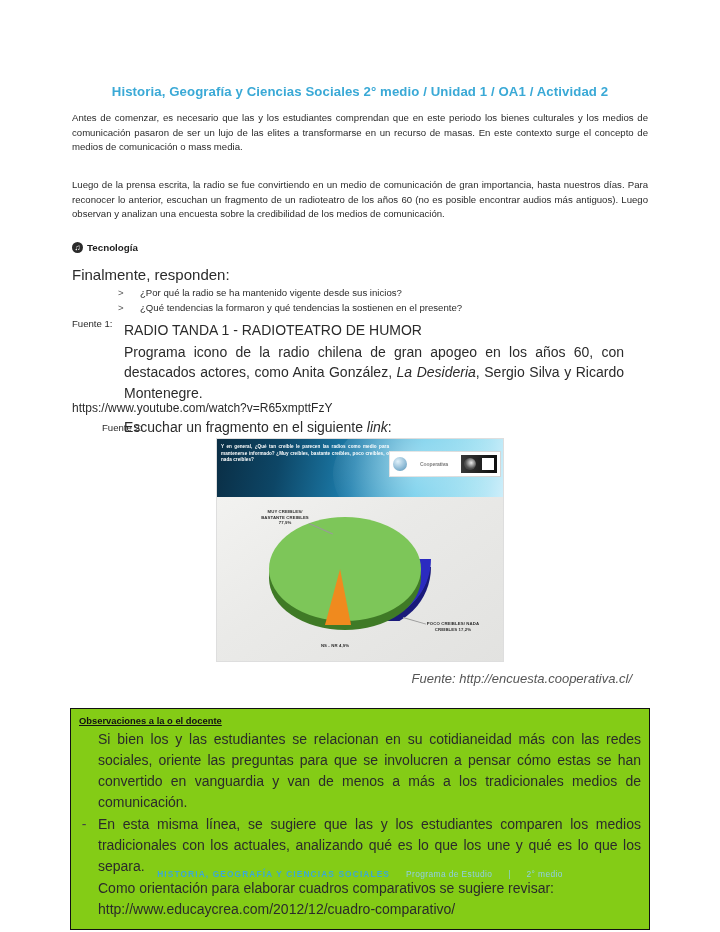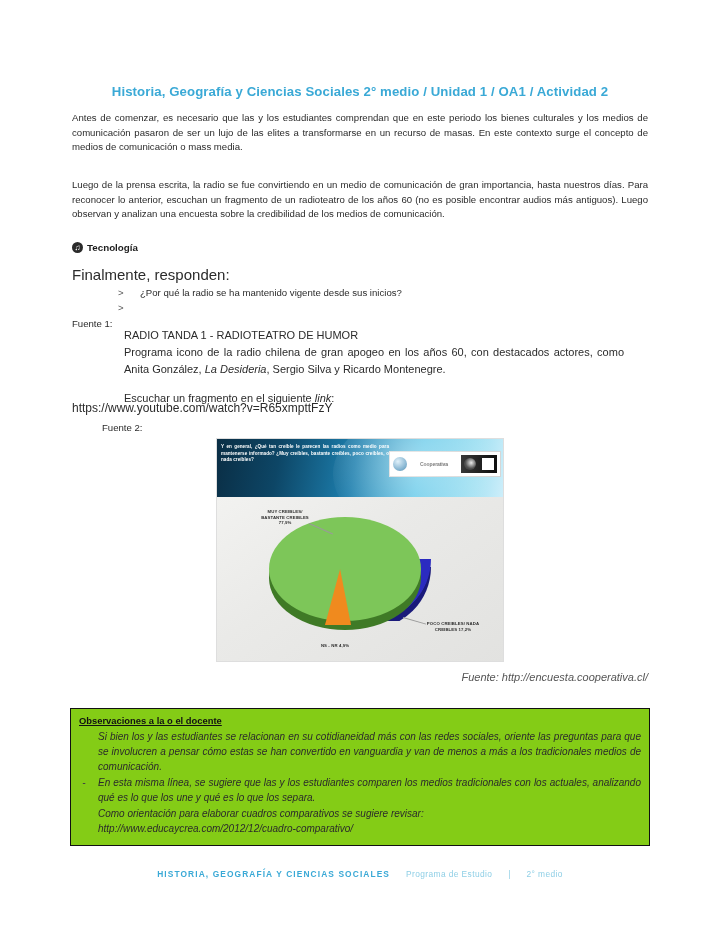--- a/index.html
+++ b/index.html
@@ -115,23 +115,23 @@
     font-size: 9.6px;
     color: #2b2b2b;
   }
   #fuente1-label { top: 318px; }
   #fuente2-label { top: 422px; margin-left: 30px; }
 
   
   .source-block {
     position: absolute;
     left: 124px;
-    top: 327px;
+    top: 320px;
     width: 500px;
-    font-size: 11px;
+    font-size: 14px;
     line-height: 1.48;
     color: #2b2b2b;
   }
   .source-block .src-title { margin: 0 0 1px 0; }
   .source-block .src-desc  { margin: 0; text-align: justify; }
   .source-block .src-listen { margin: 13px 0 0 0; }
   .src-italic { font-style: italic; }
 
   .url-line {
     position: absolute;
@@ -290,24 +290,24 @@
     background: #9a9a9a;
     height: 1px;
     z-index: 5;
   }
   #leader-green { left: 92px; top: 26px; width: 26px; transform: rotate(24deg); transform-origin: left center; }
   #leader-blue  { left: 186px; top: 120px; width: 24px; transform: rotate(16deg); transform-origin: left center; }
 
   
   .chart-caption {
     position: absolute;
-    left: 320px;
+    left: 304px;
     top: 671px;
     width: 328px;
-    font-size: 11px;
+    font-size: 13px;
     color: #555;
     text-align: right;
     font-style: italic;
   }
 
   
   .obs-box {
     position: absolute;
     left: 70px;
     top: 708px;
@@ -321,24 +321,23 @@
     font-size: 9.4px;
     font-weight: bold;
     text-decoration: underline;
     color: #111;
     margin: 0 0 3px 0;
   }
   .obs-list {
     margin: 0;
     padding: 0;
     list-style: none;
-    font-size: 10px;
+    font-size: 14px;
     line-height: 1.5;
     color: #2b2b2b;
-    font-style: italic;
   }
   .obs-item {
     display: flex;
     gap: 9px;
     margin-bottom: 1px;
   }
   .obs-dash {
     flex: 0 0 10px;
     color: #444;
     text-align: center;
@@ -395,20 +394,21 @@
 
   <div class="lead-line">Finalmente, responden:</div>
 
   <div class="qlist">
     <div class="qitem">
       <span class="qbullet">&gt;</span>
       <span>¿Por qué la radio se ha mantenido vigente desde sus inicios?</span>
     </div>
     <div class="qitem">
       <span class="qbullet">&gt;</span>
+      <span>¿Qué tendencias la formaron y qué tendencias la sostienen en el presente?</span>
     </div>
   </div>
 
   <div class="fuente-label" id="fuente1-label">Fuente 1:</div>
 
   <div class="source-block">
     <p class="src-title">RADIO TANDA 1 - RADIOTEATRO DE HUMOR</p>
     <p class="src-desc"><span>Programa icono de la radio chilena de gran apogeo en los años 60, con destacados actores, como Anita González, </span><span class="src-italic">La Desideria</span><span>, Sergio Silva y Ricardo Montenegre.</span></p>
     <p class="src-listen"><span>Escuchar un fragmento en el siguiente </span><span class="src-italic">link</span><span>:</span></p>
   </div>

